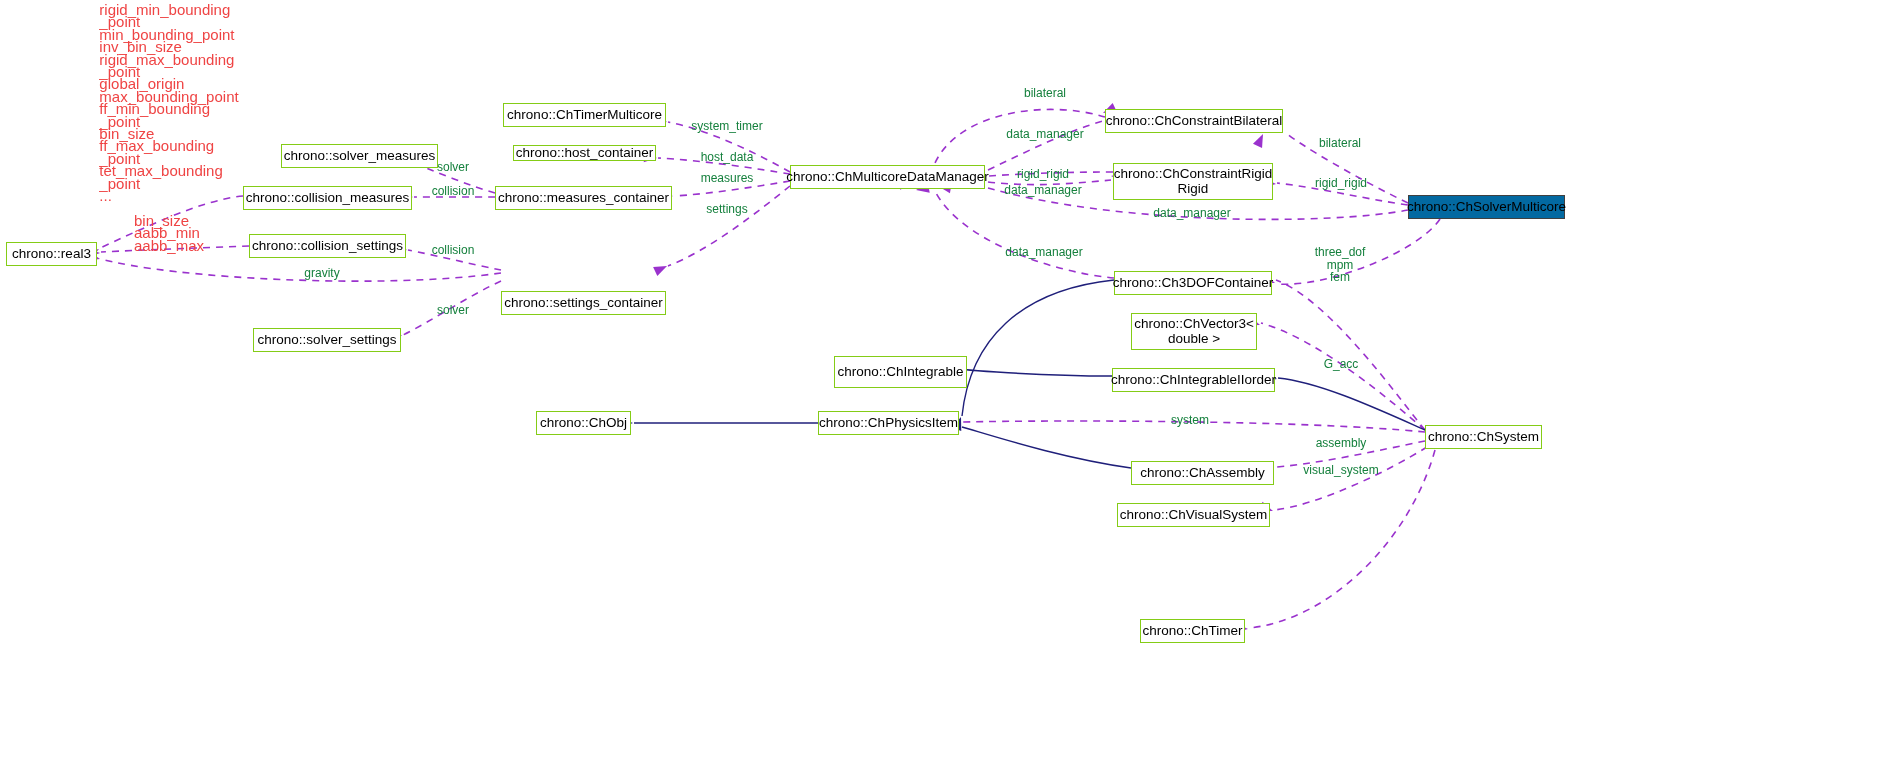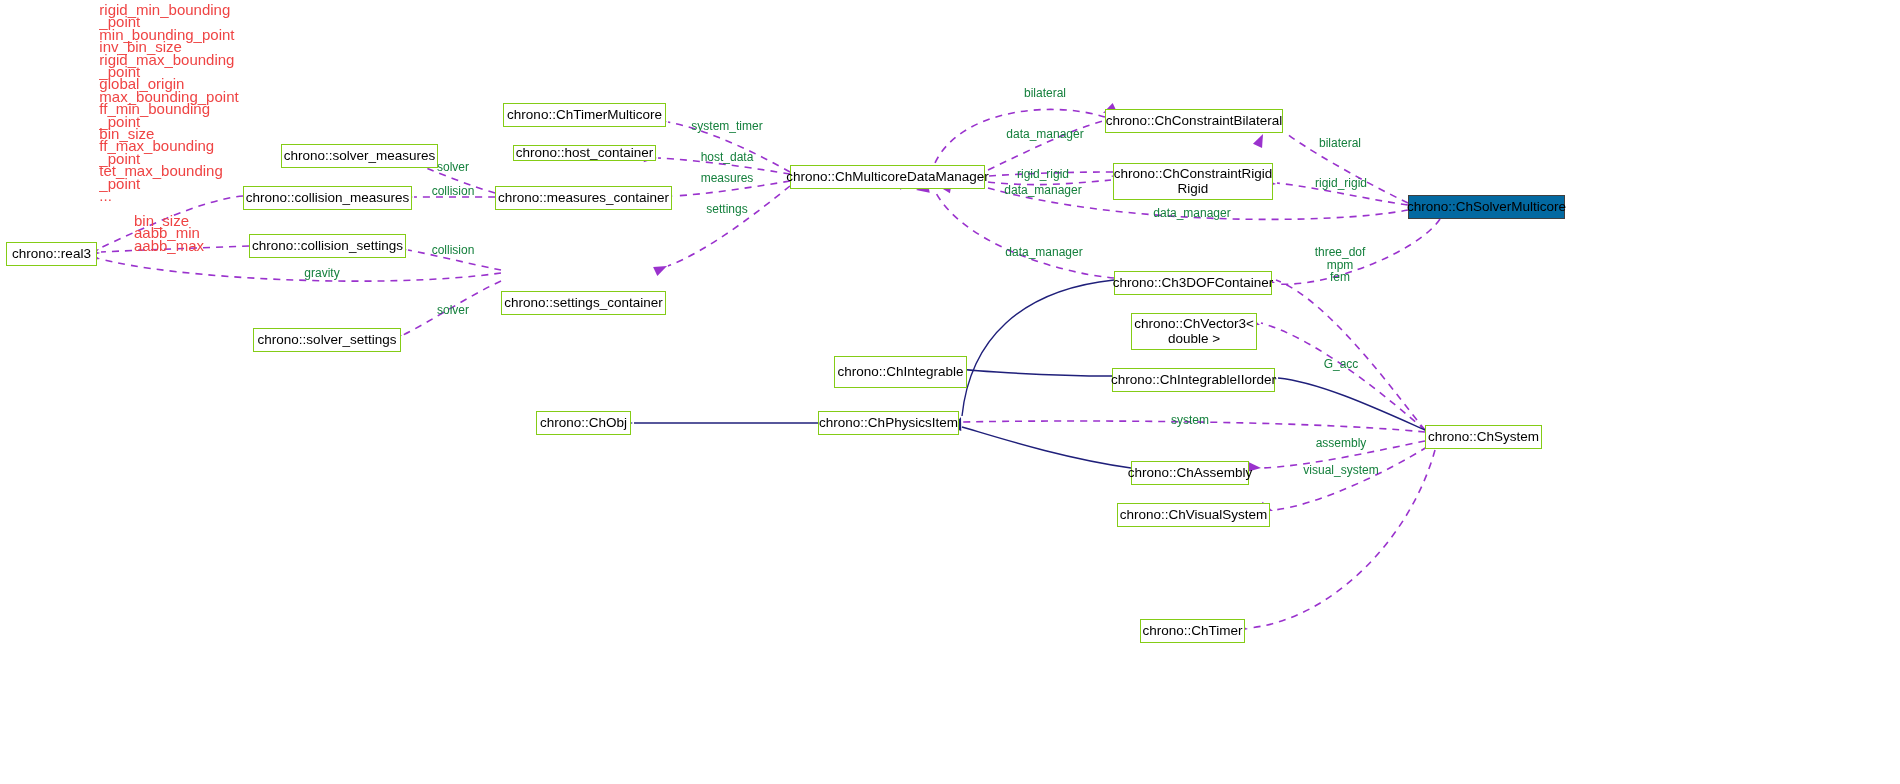--- a/index.html
+++ b/index.html
@@ -148,21 +148,21 @@
 Rigid</div>
     <div class="node highlight" style="left: 1408px; top: 195px; width: 157px; height: 24px;">chrono::ChSolverMulticore</div>
     <div class="node" style="left: 1114px; top: 271px; width: 158px; height: 24px;">chrono::Ch3DOFContainer</div>
     <div class="node" style="left: 1131px; top: 313px; width: 126px; height: 37px;">chrono::ChVector3&lt;
 double &gt;</div>
     <div class="node" style="left: 834px; top: 356px; width: 133px; height: 32px;">chrono::ChIntegrable</div>
     <div class="node" style="left: 1112px; top: 368px; width: 163px; height: 24px;">chrono::ChIntegrableIIorder</div>
     <div class="node" style="left: 536px; top: 411px; width: 95px; height: 24px;">chrono::ChObj</div>
     <div class="node" style="left: 818px; top: 411px; width: 141px; height: 24px;">chrono::ChPhysicsItem</div>
     <div class="node" style="left: 1425px; top: 425px; width: 117px; height: 24px;">chrono::ChSystem</div>
-    <div class="node" style="left: 1131px; top: 461px; width: 118px; height: 24px;">chrono::ChAssembly</div>
+    <div class="node" style="left: 1131px; top: 461px; width: 143px; height: 24px;">chrono::ChAssembly</div>
     <div class="node" style="left: 1117px; top: 503px; width: 153px; height: 24px;">chrono::ChVisualSystem</div>
     <div class="node" style="left: 1140px; top: 619px; width: 105px; height: 24px;">chrono::ChTimer</div>
     <div class="edge-label" style="left: 453px; top: 161px;">solver</div>
     <div class="edge-label" style="left: 453px; top: 185px;">collision</div>
     <div class="edge-label" style="left: 453px; top: 244px;">collision</div>
     <div class="edge-label" style="left: 322px; top: 267px;">gravity</div>
     <div class="edge-label" style="left: 453px; top: 304px;">solver</div>
     <div class="edge-label" style="left: 727px; top: 120px;">system_timer</div>
     <div class="edge-label" style="left: 727px; top: 151px;">host_data</div>
     <div class="edge-label" style="left: 727px; top: 172px;">measures</div>

